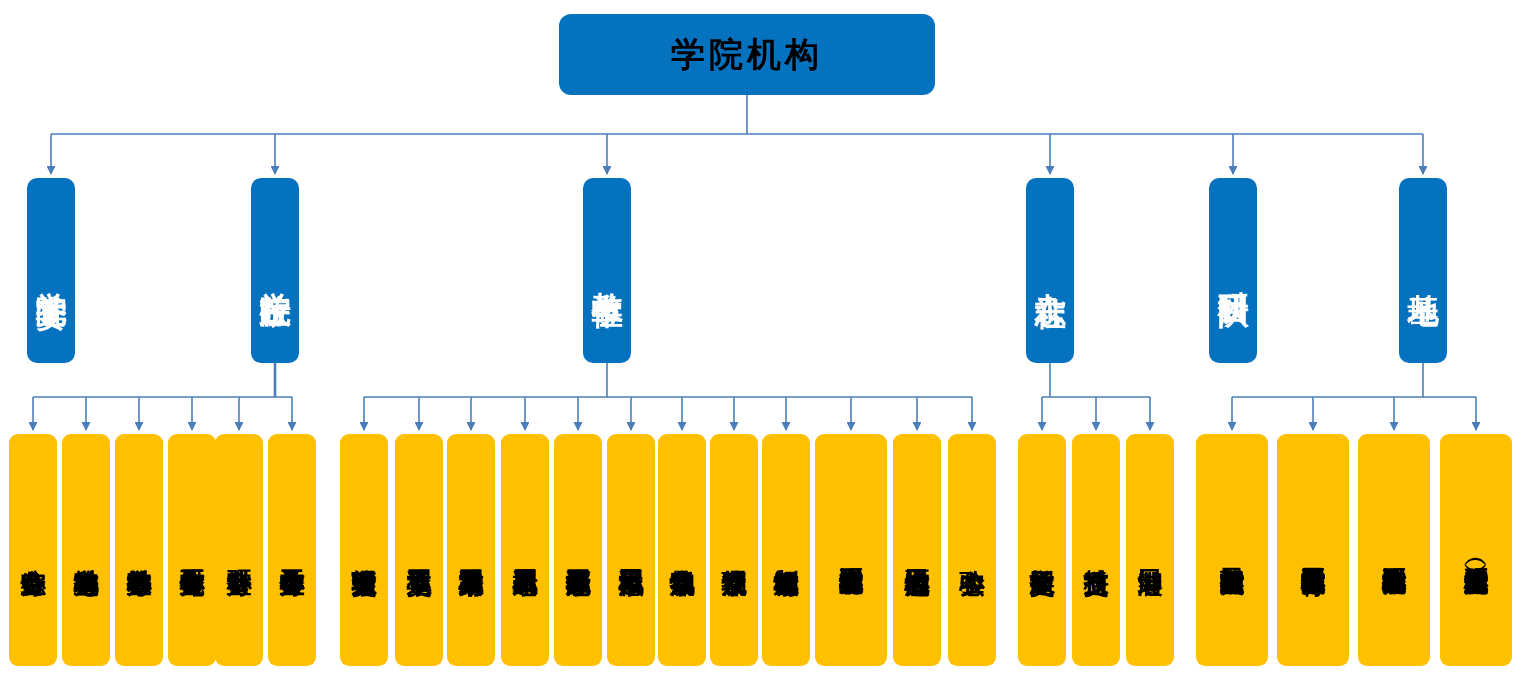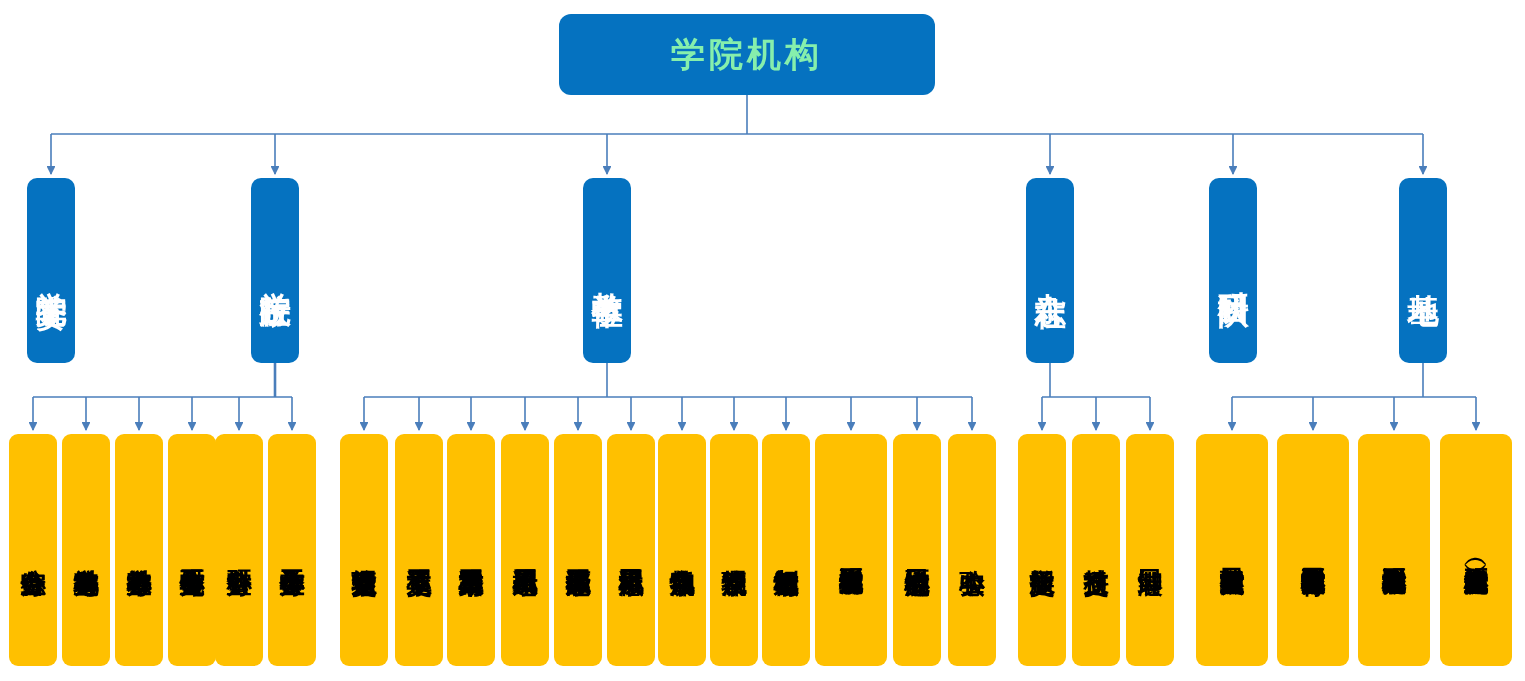--- a/index.html
+++ b/index.html
@@ -33,21 +33,21 @@
     box-sizing: border-box;
     display: flex;
     align-items: center;
     justify-content: center;
     text-align: center;
     overflow: hidden;
   }
   .node-root {
     background: #0572C0;
     border-radius: 12px;
-    color: #86efac;
+    color: #000000;
     font-size: 34px;
     font-weight: bold;
     letter-spacing: 4px;
   }
   .node-l2 {
     background: #0572C0;
     border-radius: 10px;
     color: #ffffff;
     font-size: 31px;
     font-weight: bold;

